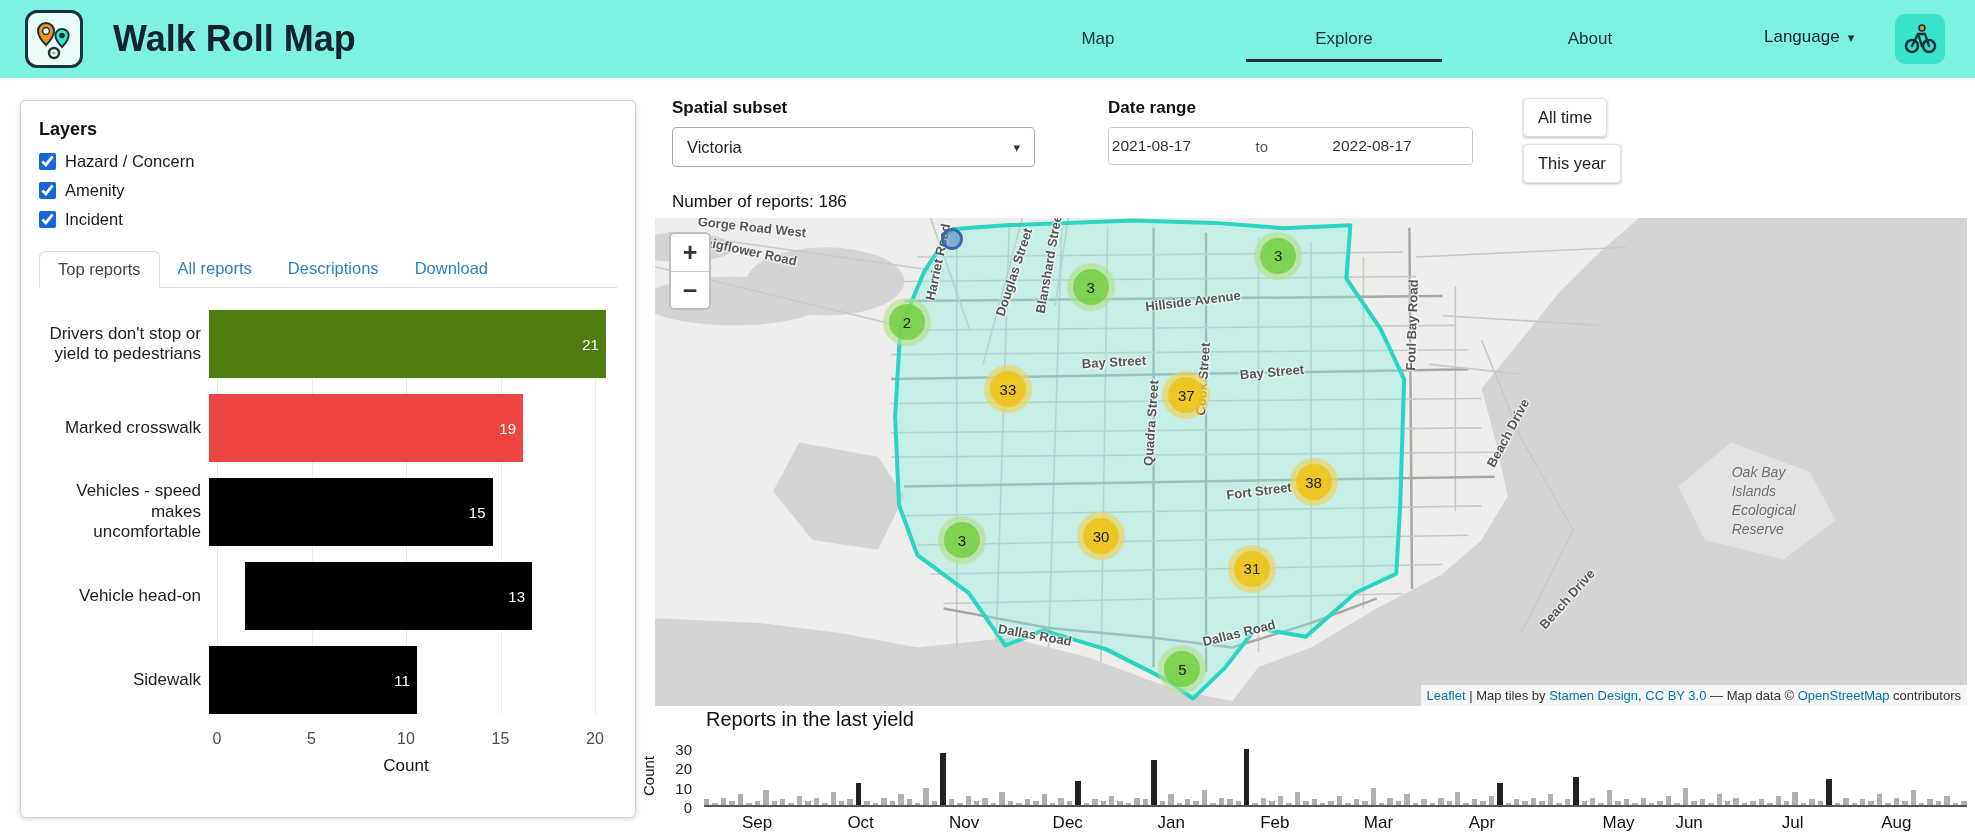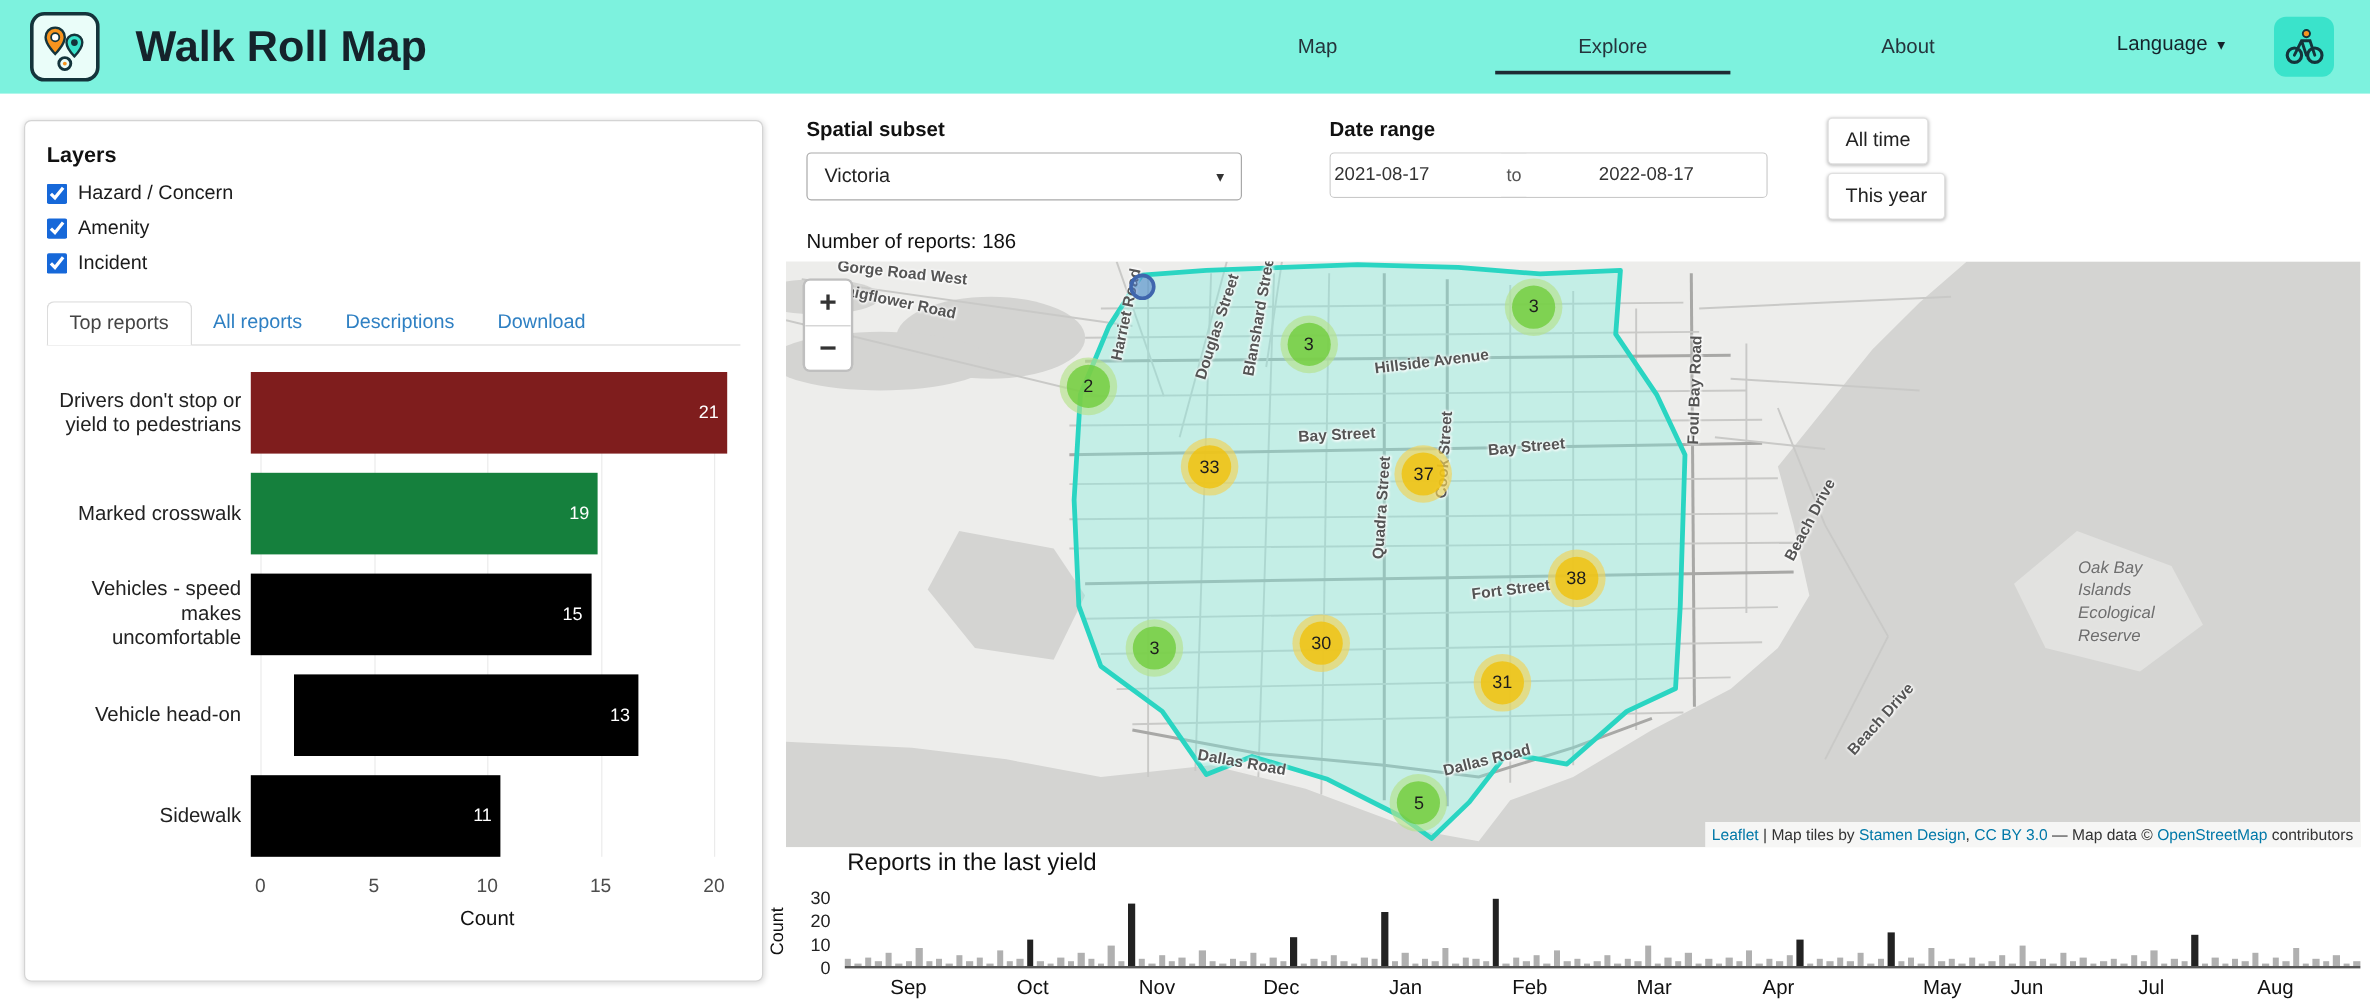--- a/index.html
+++ b/index.html
@@ -171,29 +171,29 @@
     <div id="topChart">
       <div class="tc-body" id="tcBody">
           <div class="tc-grid" style="left: 178px;"></div>
           <div class="tc-grid" style="left: 272.5px;"></div>
           <div class="tc-grid" style="left: 367px;"></div>
           <div class="tc-grid" style="left: 461.5px;"></div>
           <div class="tc-grid" style="left: 556px;"></div>
           <div class="tc-row">
             <div class="tc-label">Drivers don't stop or yield to pedestrians</div>
             <div class="tc-area">
-              <div class="tc-bar" style="width: 396.9px; background: #7f1d1d;">
+              <div class="tc-bar" style="width: 396.9px; background: #4d7c0f;">
                 <span class="tc-val" style="color: rgb(255, 255, 255);">21</span>
               </div>
             </div>
           </div>
           <div class="tc-row">
             <div class="tc-label">Marked crosswalk</div>
             <div class="tc-area">
-              <div class="tc-bar" style="width: 289px; background: #15803d;">
+              <div class="tc-bar" style="width: 314px; background: #ef4444;">
                 <span class="tc-val" style="color: rgb(255, 255, 255);">19</span>
               </div>
             </div>
           </div>
           <div class="tc-row">
             <div class="tc-label">Vehicles - speed makes uncomfortable</div>
             <div class="tc-area">
               <div class="tc-bar" style="width: 283.5px; background: rgb(0, 0, 0);">
                 <span class="tc-val" style="color: rgb(255, 255, 255);">15</span>
               </div>

